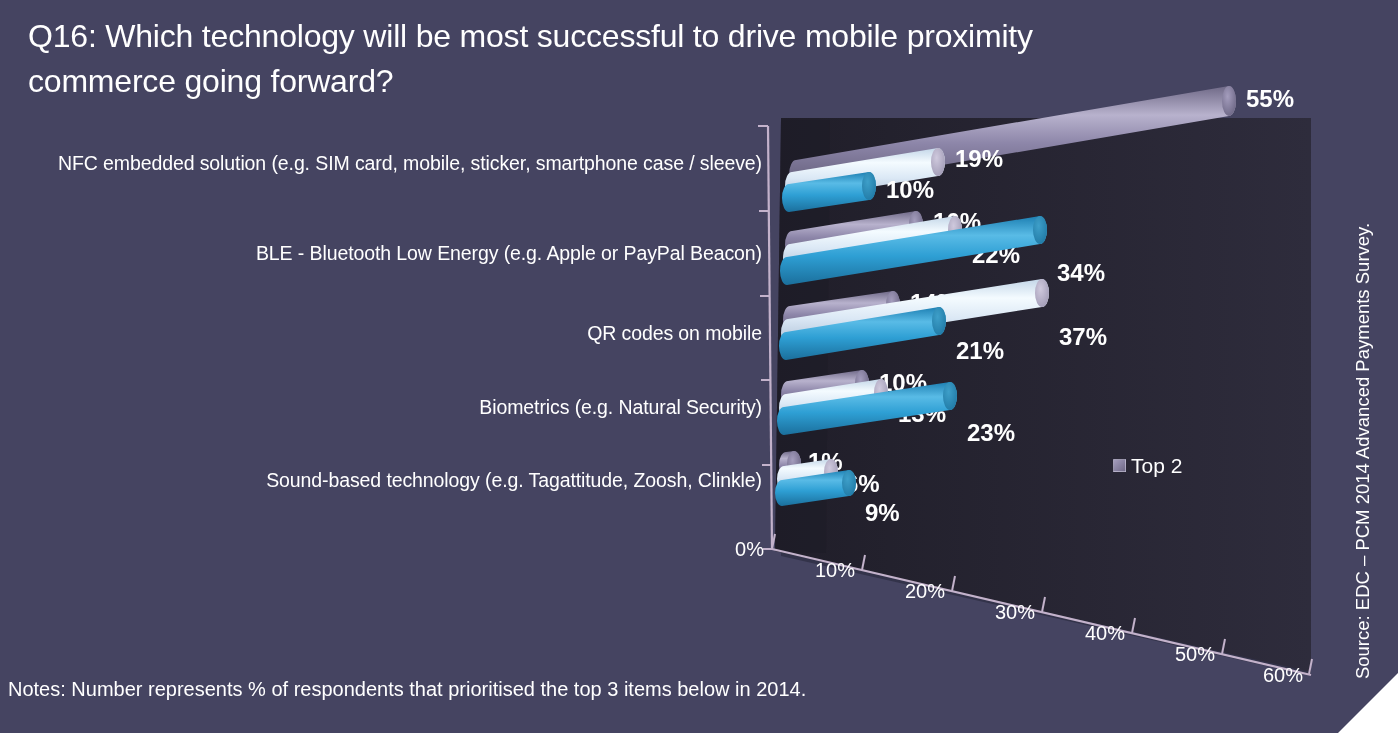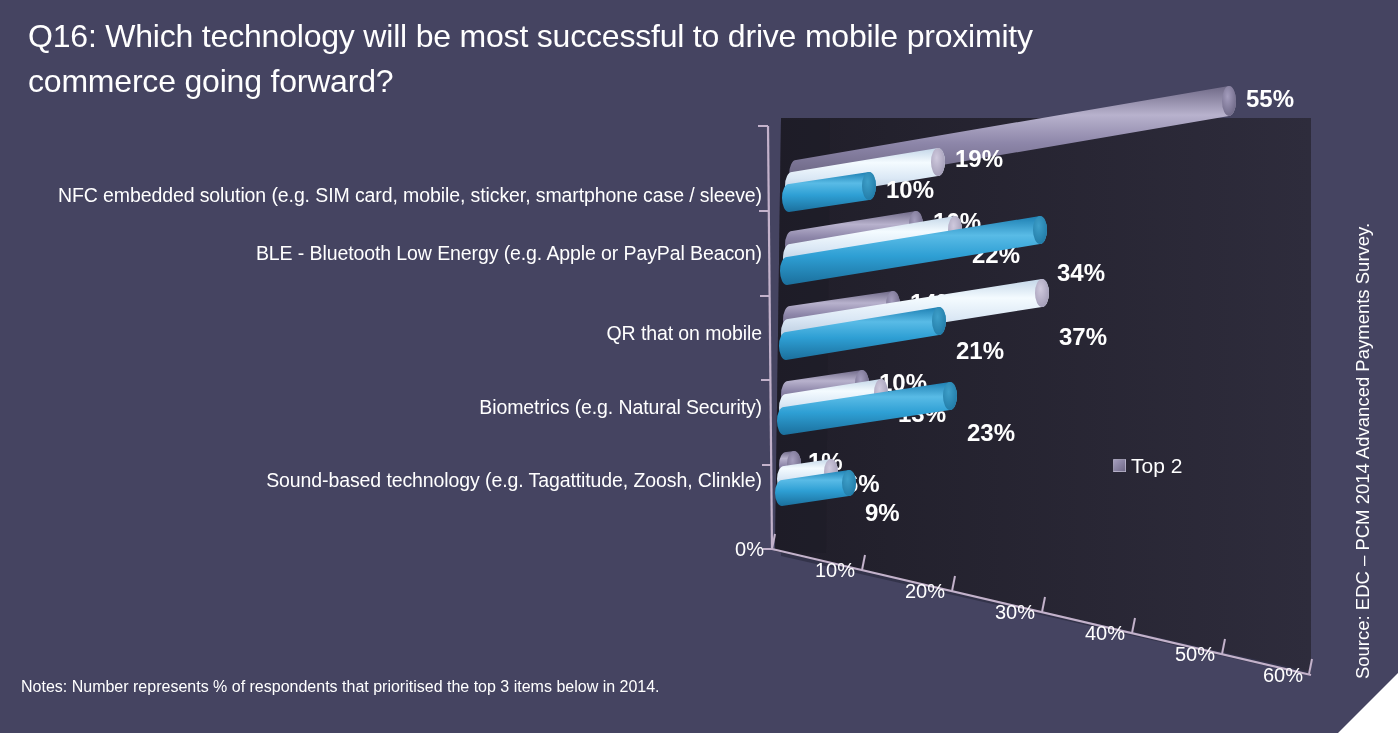--- a/index.html
+++ b/index.html
@@ -76,23 +76,23 @@
   }
   .legend-text {
     font-size: 21px;
     color: #ffffff;
     white-space: nowrap;
   }
 
   
   #notes {
     position: absolute;
-    left: 21px;
+    left: 8px;
     top: 678px;
-    font-size: 16px;
+    font-size: 20px;
     color: #ffffff;
     white-space: nowrap;
   }
 
   
   #source {
     position: absolute;
     right: -225px;
     top: 440px;
     width: 520px;
@@ -315,23 +315,23 @@
         <path d="M782,480 L849,470 A7,13 0 0 1 849,496 L782,506 A7,13 0 0 1 782,480 Z" fill="url(#g3)"></path>
         <ellipse cx="849" cy="483" rx="7" ry="13" fill="url(#c3)"></ellipse>
       </g>
       <text class="dlabel" x="865" y="521">9%</text>
     </g>
   </svg>
 
   <div id="title">Q16: Which technology will be most successful to drive mobile proximity commerce going forward?</div>
 
   <div id="cat-labels">
-    <div class="cat-label" style="top:150px;margin-top:32px;">NFC embedded solution (e.g. SIM card, mobile, sticker, smartphone case / sleeve)</div>
+    <div class="cat-label" style="top:150px;">NFC embedded solution (e.g. SIM card, mobile, sticker, smartphone case / sleeve)</div>
     <div class="cat-label" style="top:240px;">BLE - Bluetooth Low Energy (e.g. Apple or PayPal Beacon)</div>
-    <div class="cat-label" style="top:320px;">QR that on mobile</div>
+    <div class="cat-label" style="top:320px;">QR codes on mobile</div>
     <div class="cat-label" style="top:394px;">Biometrics (e.g. Natural Security)</div>
     <div class="cat-label" style="top:467px;">Sound-based technology (e.g. Tagattitude, Zoosh, Clinkle)</div>
   </div>
 
   <div id="legend">
     <div class="legend-row">
       <span class="legend-swatch" style="background:linear-gradient(135deg,#a49dbd,#6f6987);"></span>
       <span class="legend-text">Top 2</span>
     </div>
   </div>

